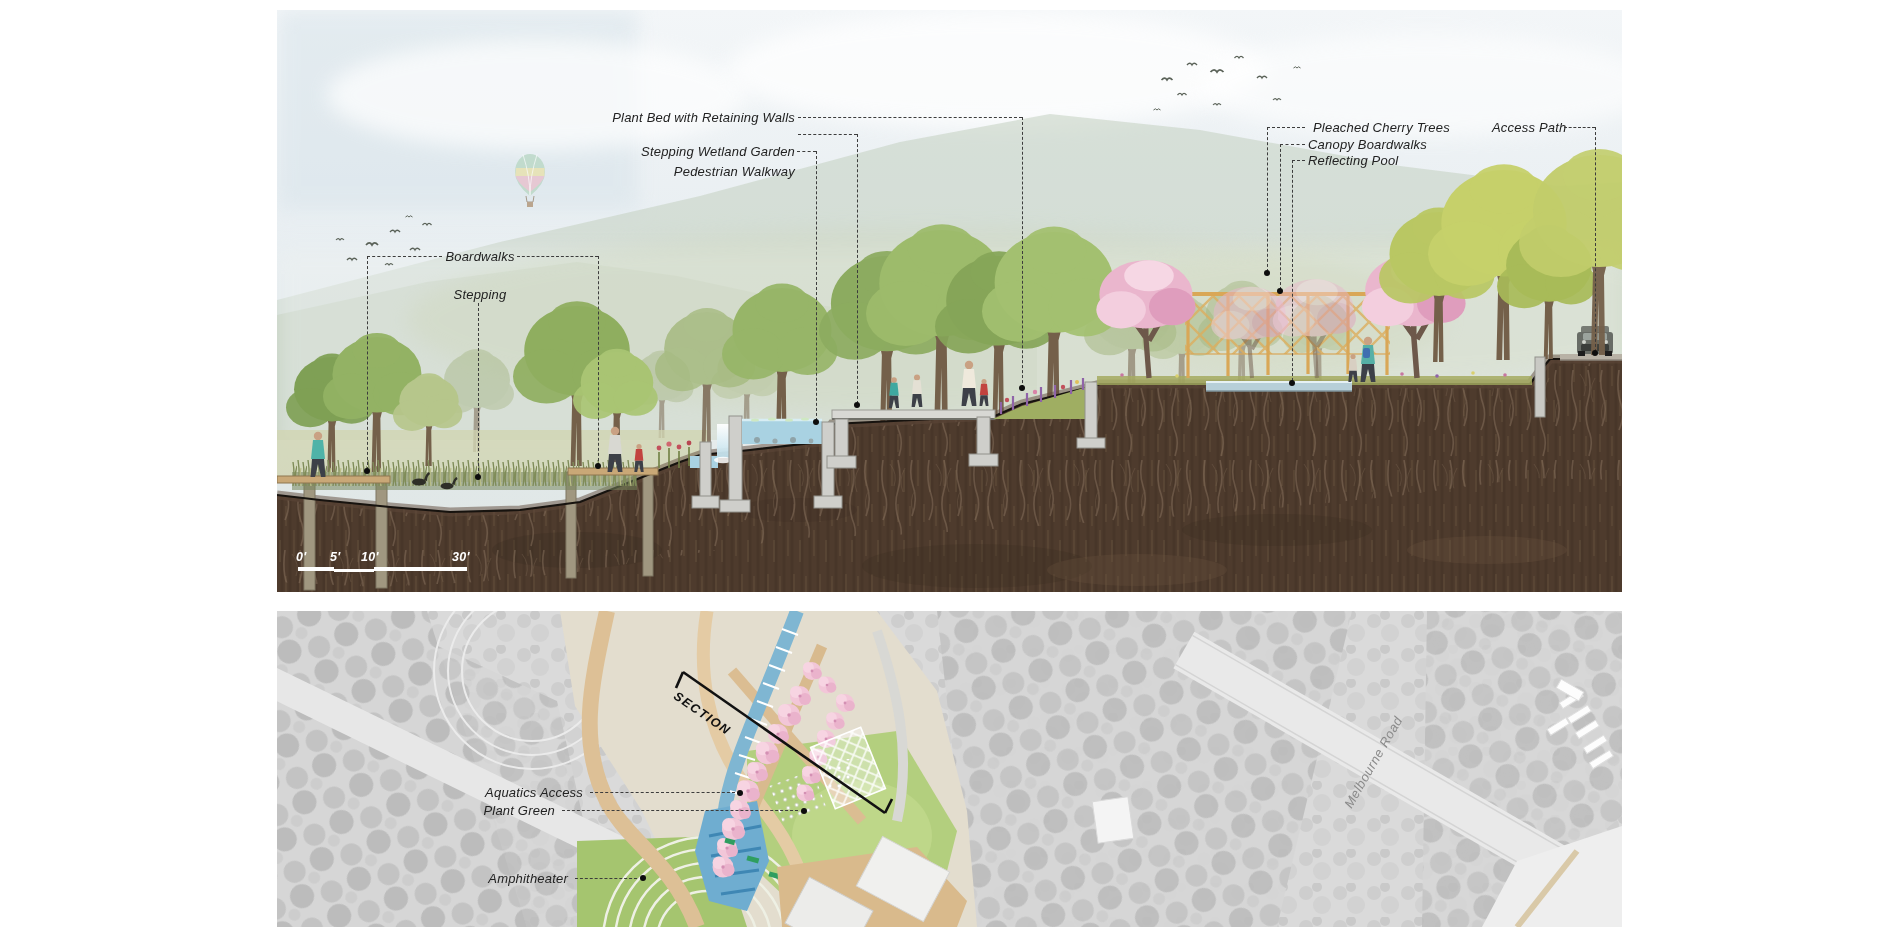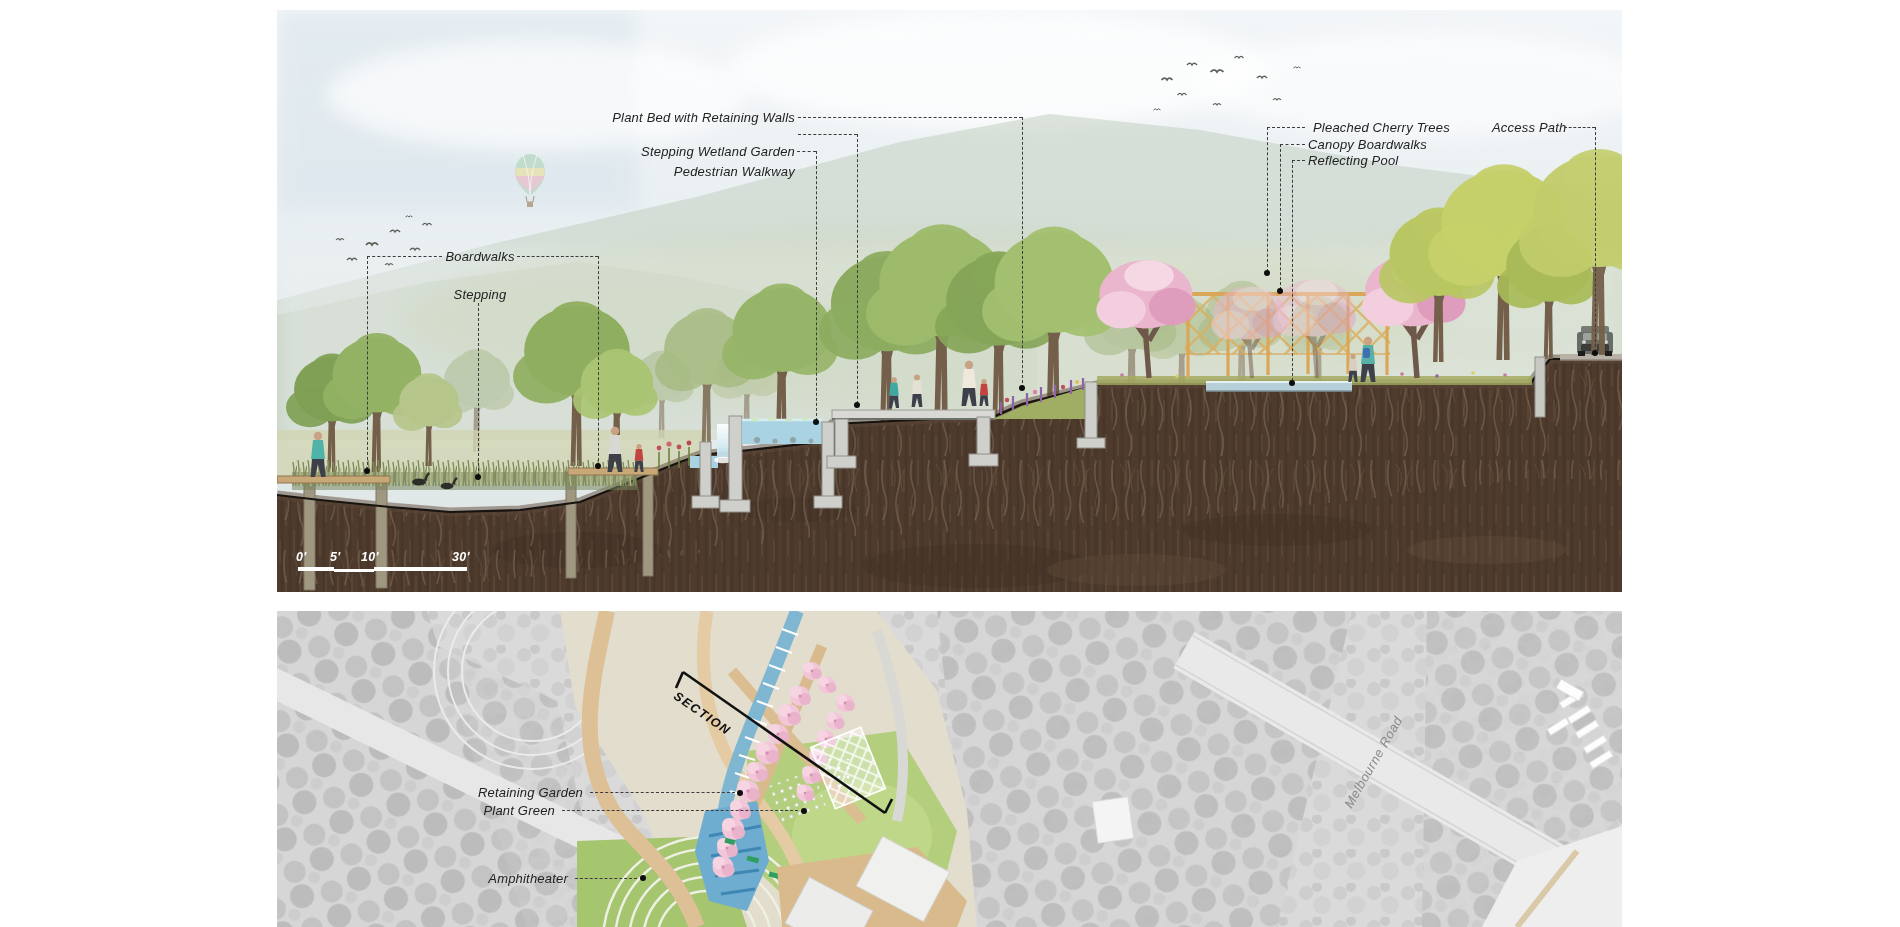--- a/index.html
+++ b/index.html
@@ -507,21 +507,21 @@
       <g stroke="#111111" stroke-width="2.6" fill="none">
         <path d="M406,61 L608,202"></path>
         <path d="M406,61 L399,77"></path>
         <path d="M608,202 L615,188"></path>
       </g>
     </svg>
 
     <div class="rot-section" style="left:402px;top:78px;">SECTION</div>
     <div class="rot-road" style="left:1064px;top:192px;">Melbourne Road</div>
 
-    <div class="lbl r" style="left:106px;top:175px;width:200px;">Retaining Garden</div>
+    <div class="lbl r" style="left:106px;top:175px;width:200px;">Aquatics Access</div>
     <div class="hd" style="left:313px;top:181px;width:145px;"></div>
     <div class="dot" style="left:460px;top:179px;"></div>
 
     <div class="lbl r" style="left:78px;top:193px;width:200px;">Plant Green</div>
     <div class="hd" style="left:285px;top:199px;width:236px;"></div>
     <div class="dot" style="left:524px;top:197px;"></div>
 
     <div class="lbl r" style="left:91px;top:261px;width:200px;">Amphitheater</div>
     <div class="hd" style="left:298px;top:267px;width:62px;"></div>
     <div class="dot" style="left:363px;top:264px;"></div>

